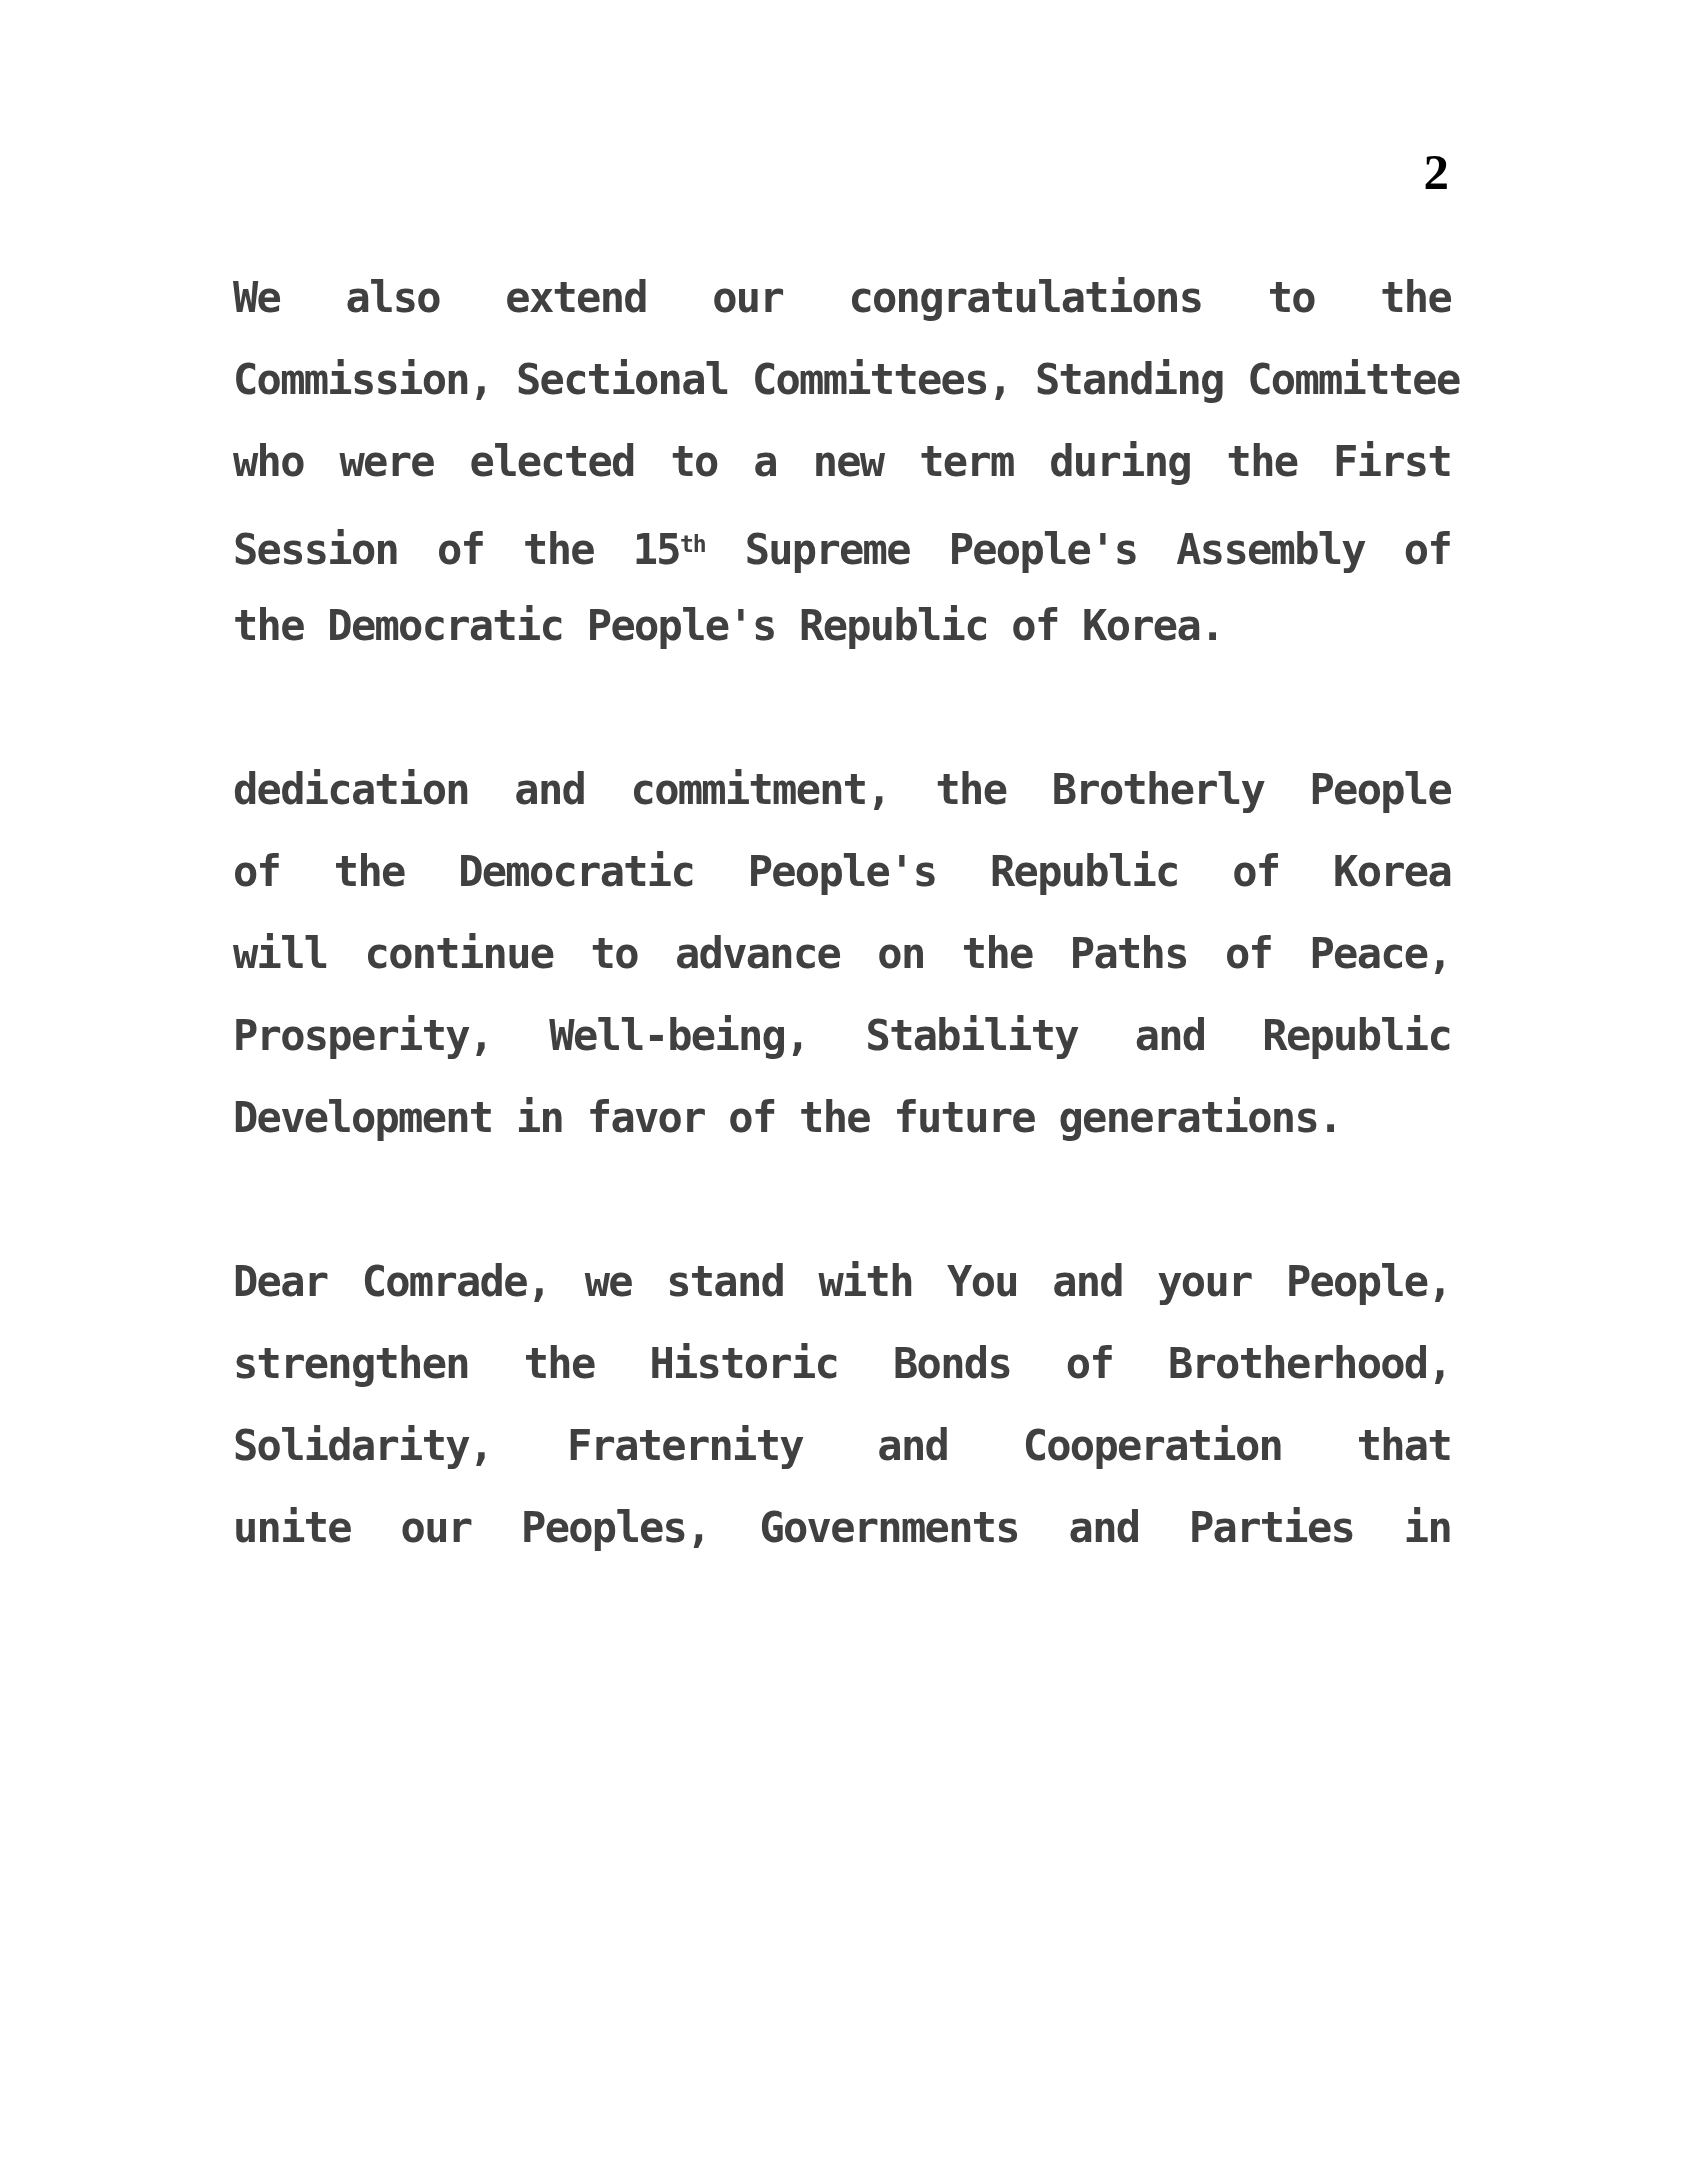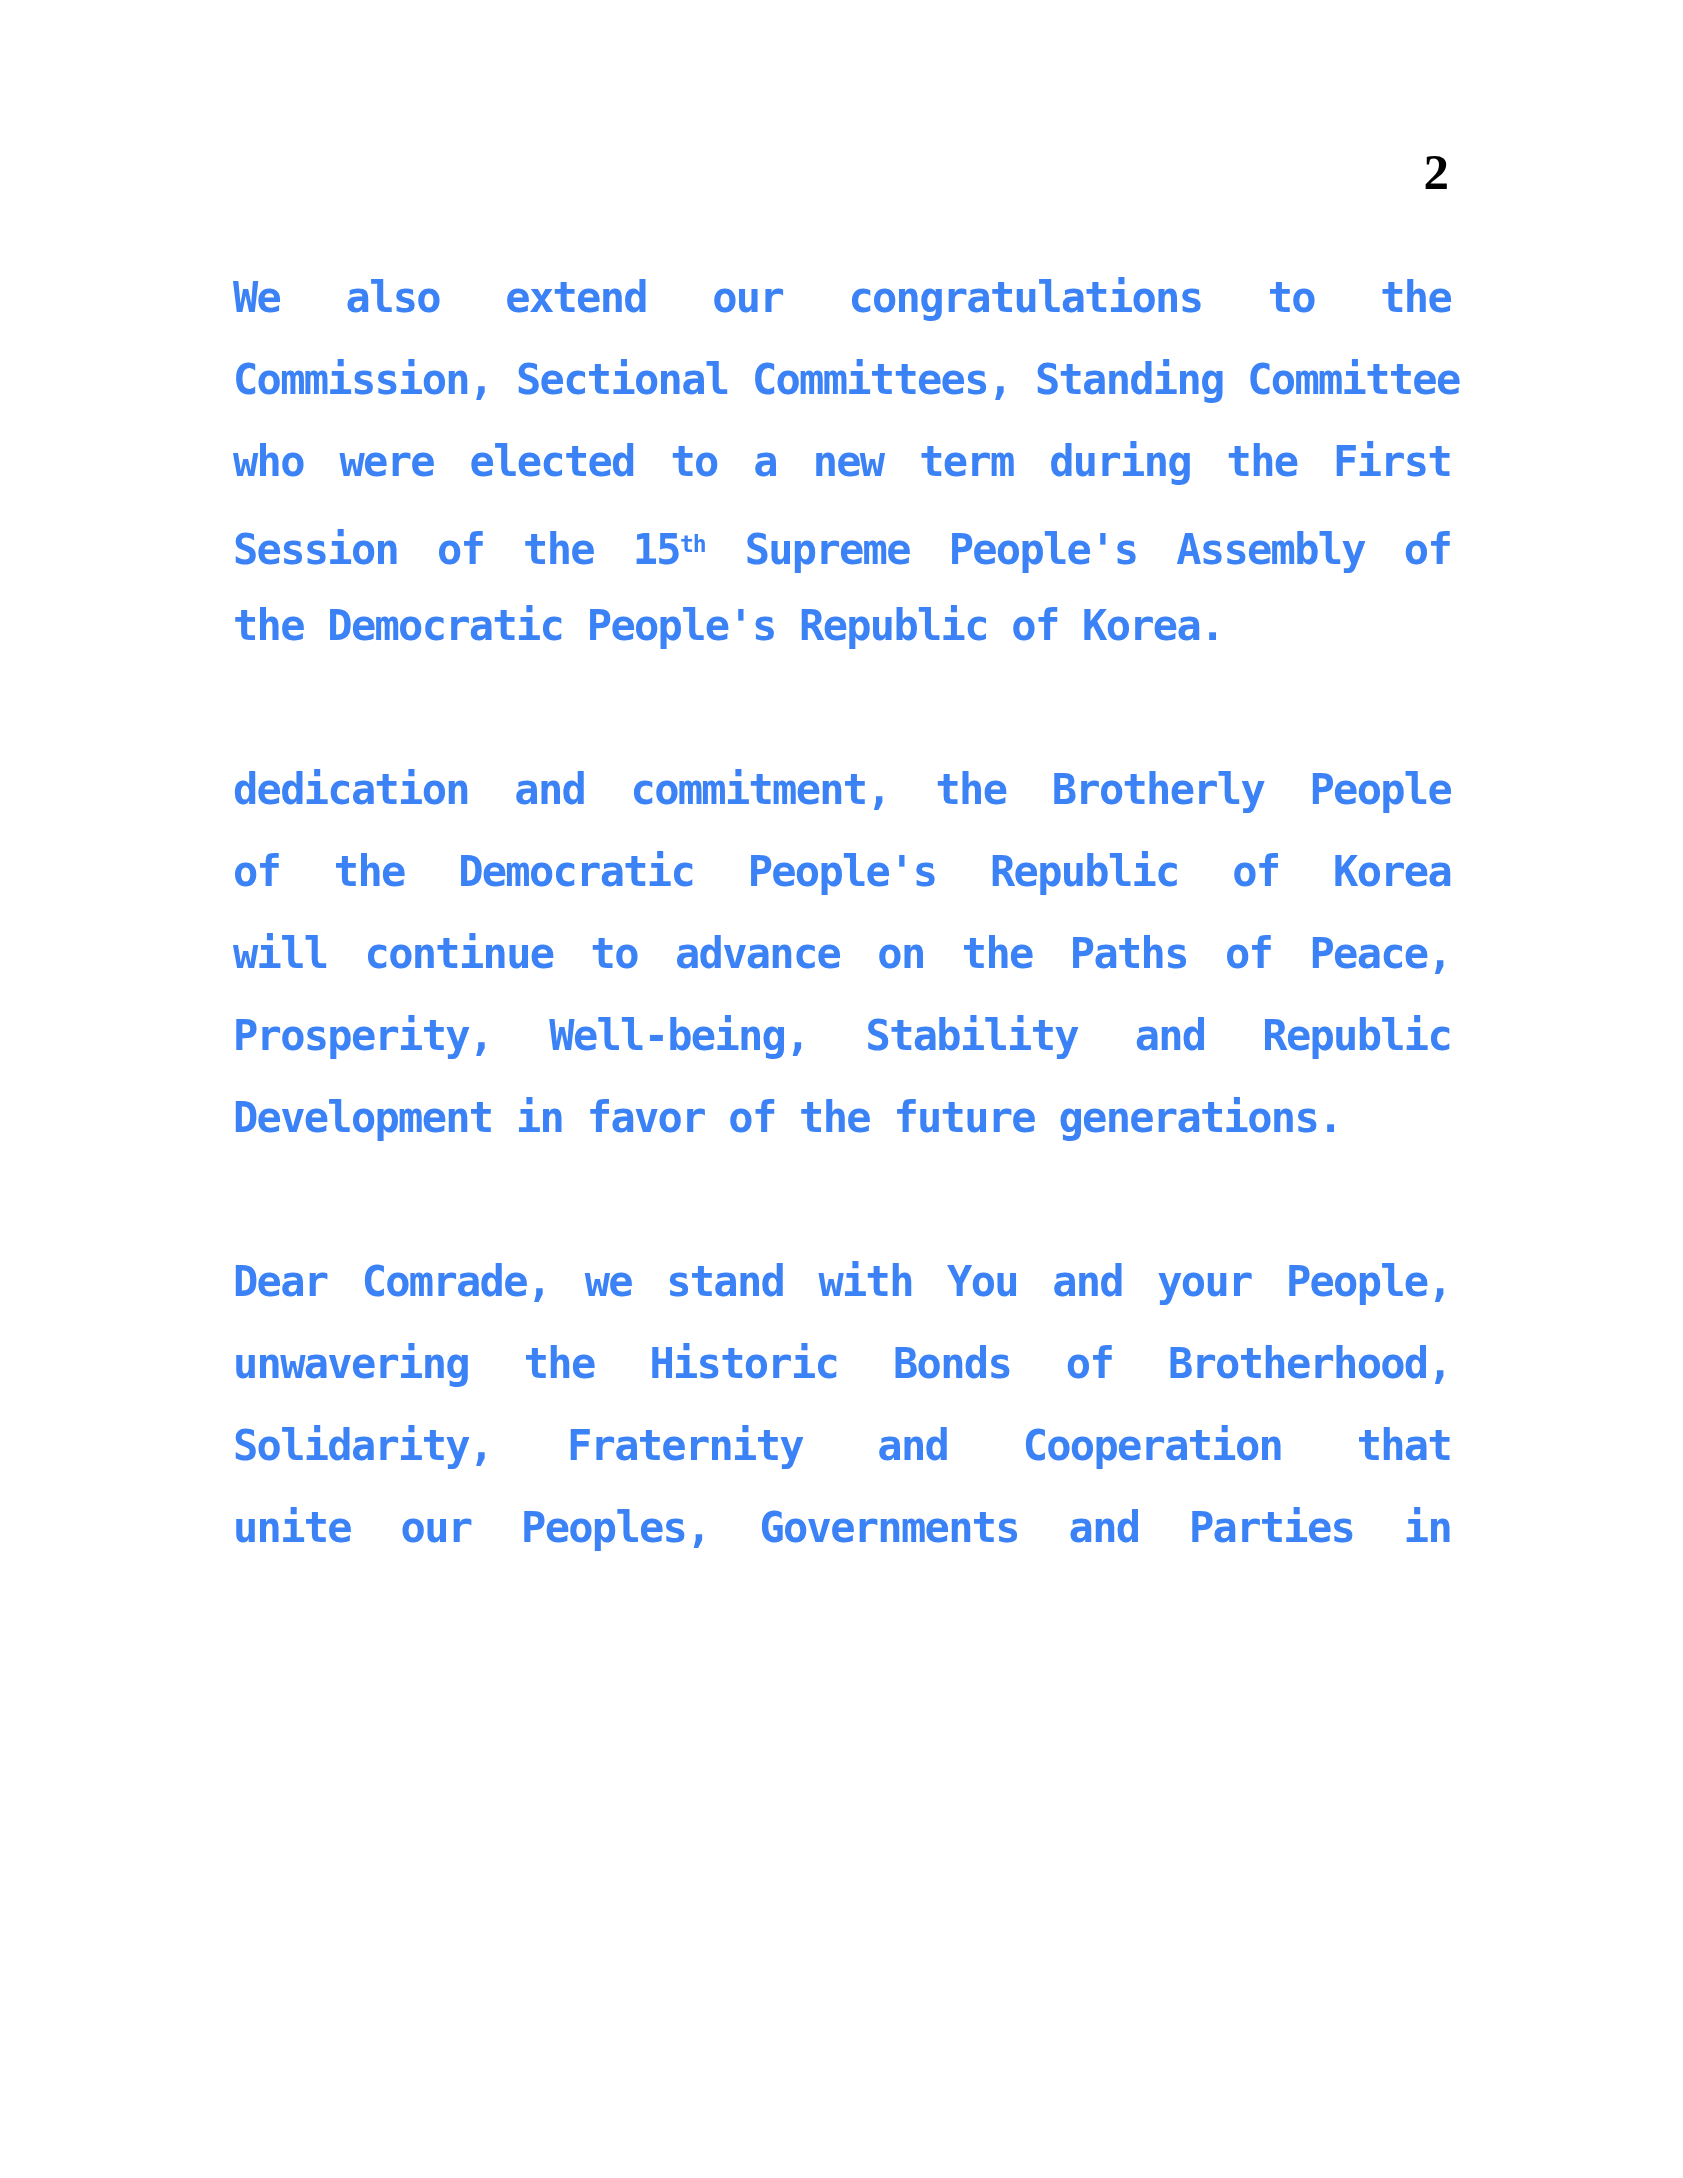--- a/index.html
+++ b/index.html
@@ -60,36 +60,36 @@
     vertical-align: 0.5em;
     letter-spacing: -1px;
     margin-top: 46px;
   }
 </style>
 </head>
 <body style="background: rgb(255, 255, 255);">
 
 <div class="page">
   <div class="page-number">2</div>
-  <div class="doc-body" id="doc-body" style="color: #3b82f6;">
+  <div class="doc-body" id="doc-body" style="color: #404040;">
       <div class="paragraph">
         <div class="text-line">We also extend our congratulations to the</div>
         <div class="text-line">Commission, Sectional Committees, Standing Committee</div>
         <div class="text-line">who were elected to a new term during the First</div>
         <div class="text-line">Session of the 15<span class="sup">th</span> Supreme People's Assembly of</div>
         <div class="text-line last-left">the Democratic People's Republic of Korea.</div>
       </div>
       <div class="paragraph">
         <div class="text-line">dedication and commitment, the Brotherly People</div>
         <div class="text-line">of the Democratic People's Republic of Korea</div>
         <div class="text-line">will continue to advance on the Paths of Peace,</div>
         <div class="text-line">Prosperity, Well-being, Stability and Republic</div>
         <div class="text-line last-left">Development in favor of the future generations.</div>
       </div>
       <div class="paragraph">
         <div class="text-line">Dear Comrade, we stand with You and your People,</div>
-        <div class="text-line">unwavering the Historic Bonds of Brotherhood,</div>
+        <div class="text-line">strengthen the Historic Bonds of Brotherhood,</div>
         <div class="text-line">Solidarity, Fraternity and Cooperation that</div>
         <div class="text-line">unite our Peoples, Governments and Parties in</div>
       </div>
     </div>
 </div>
 
 
 </body></html>

